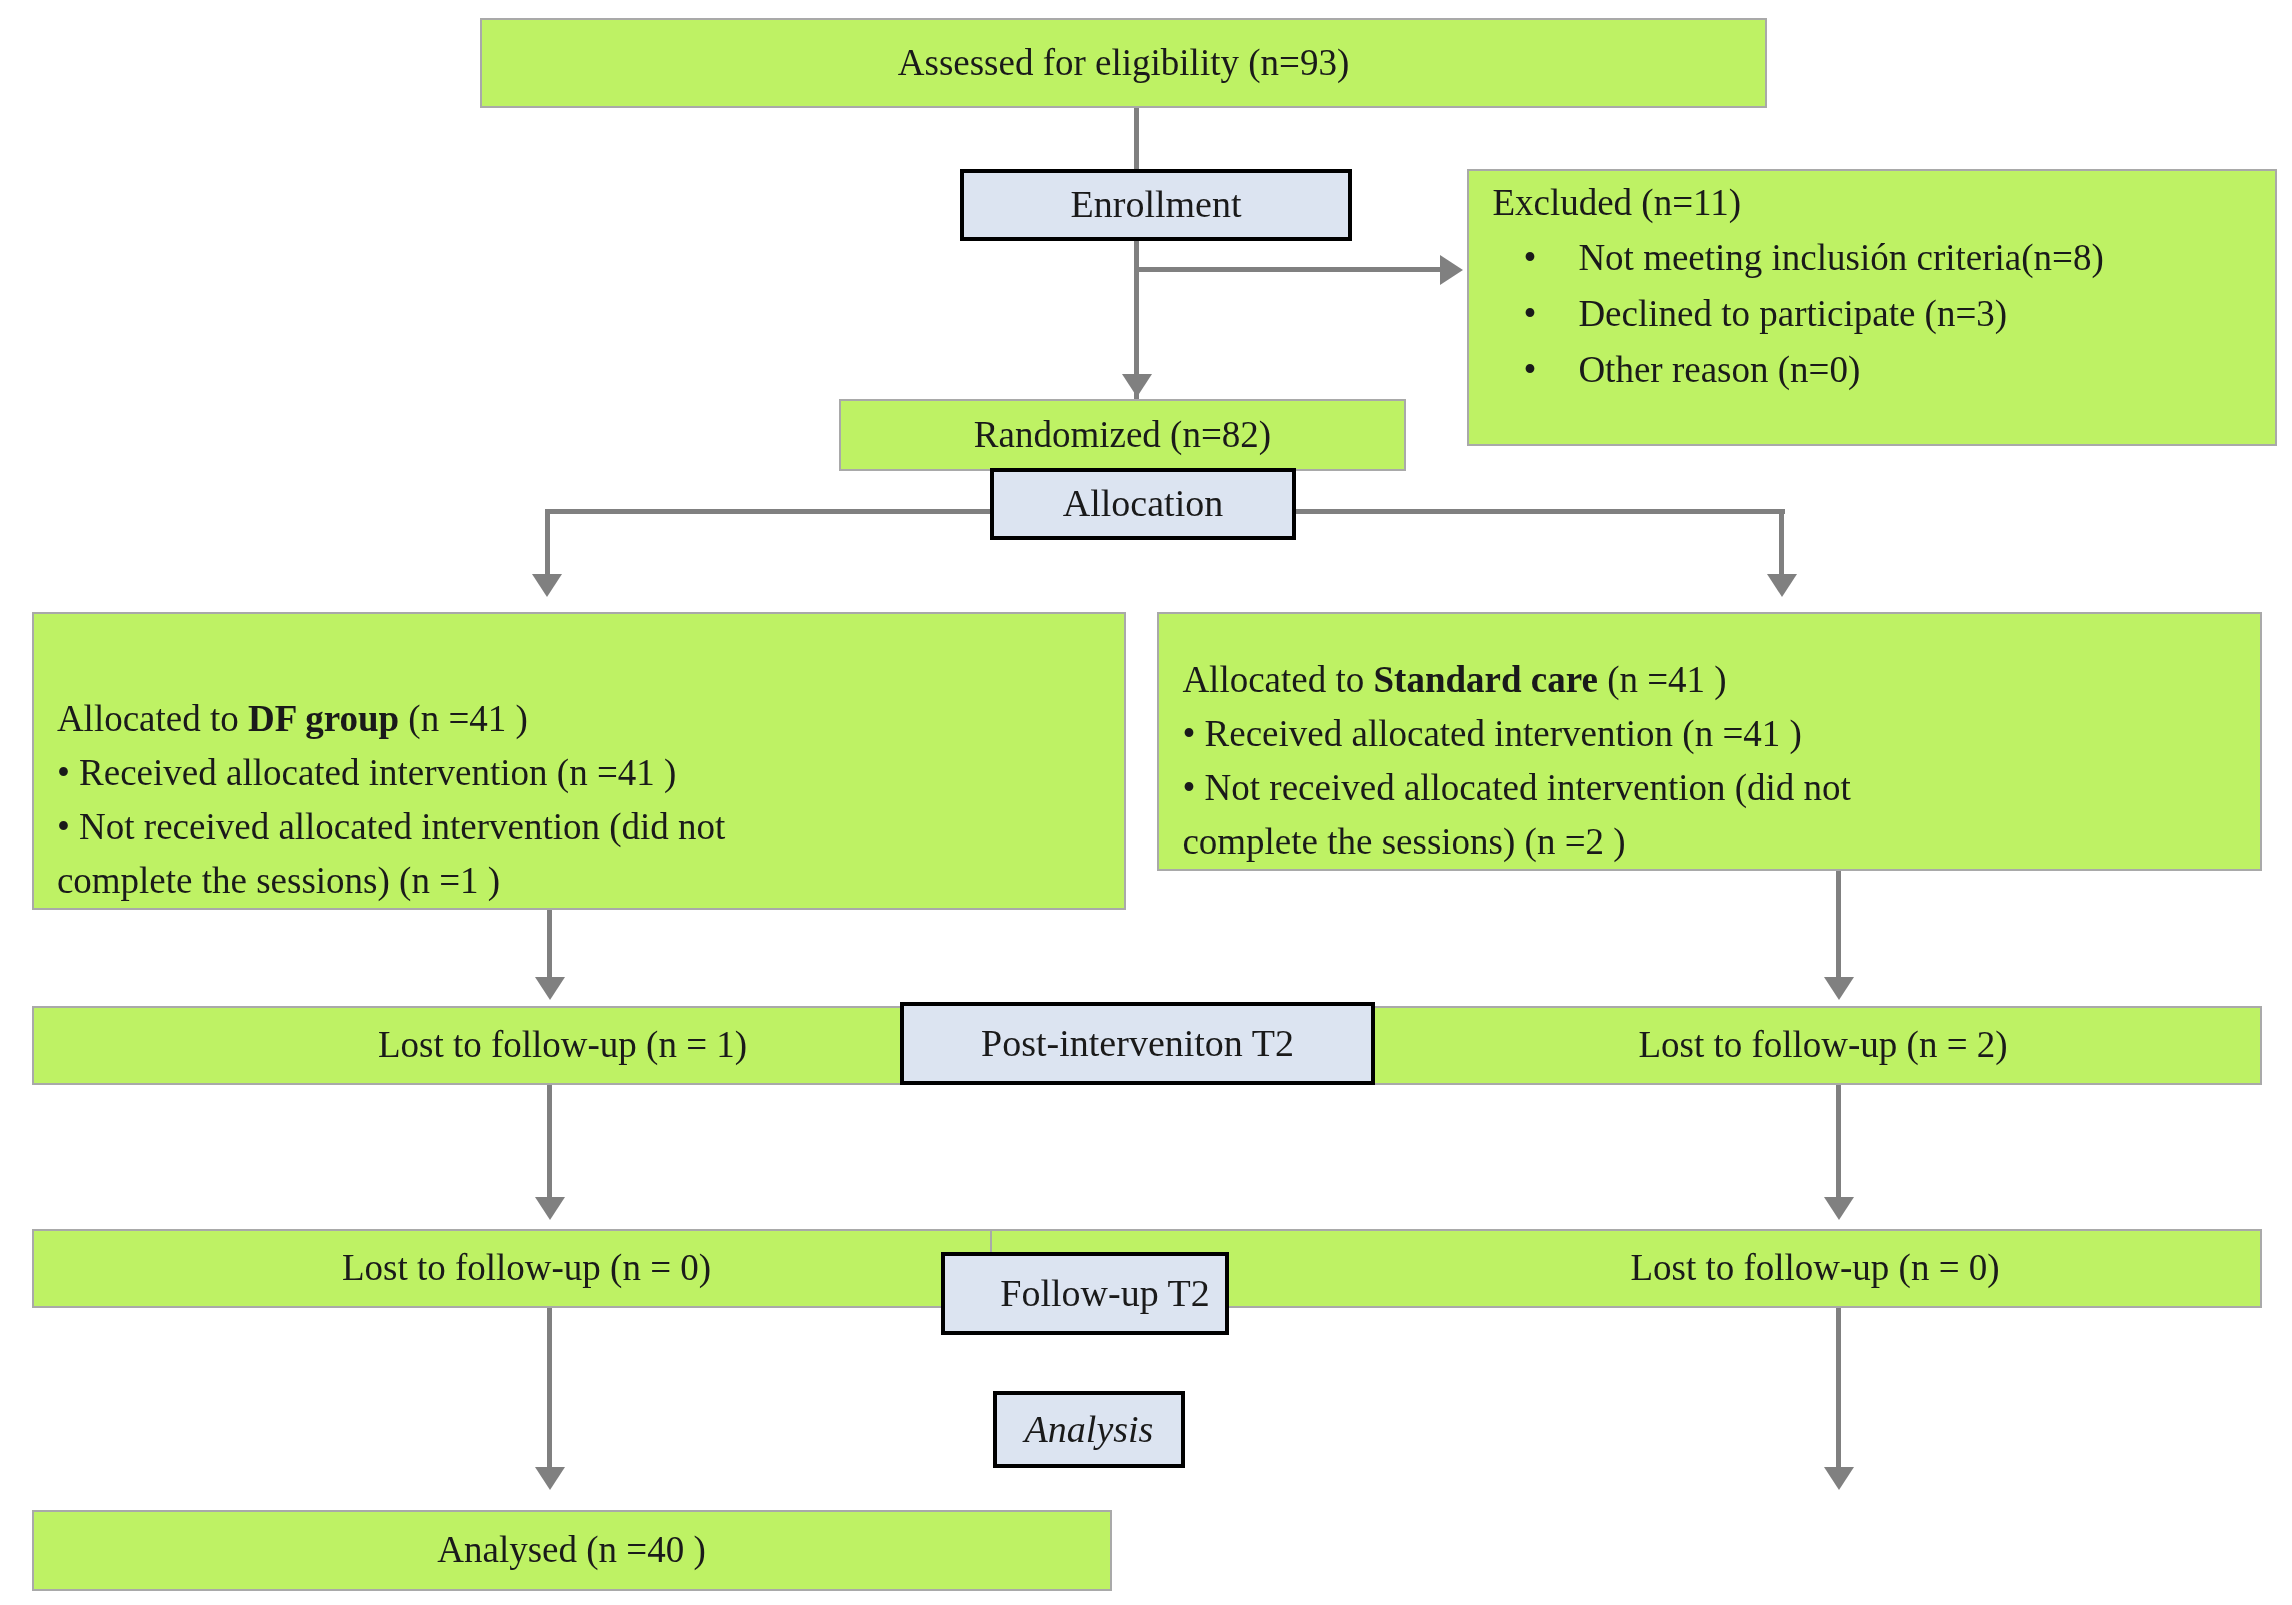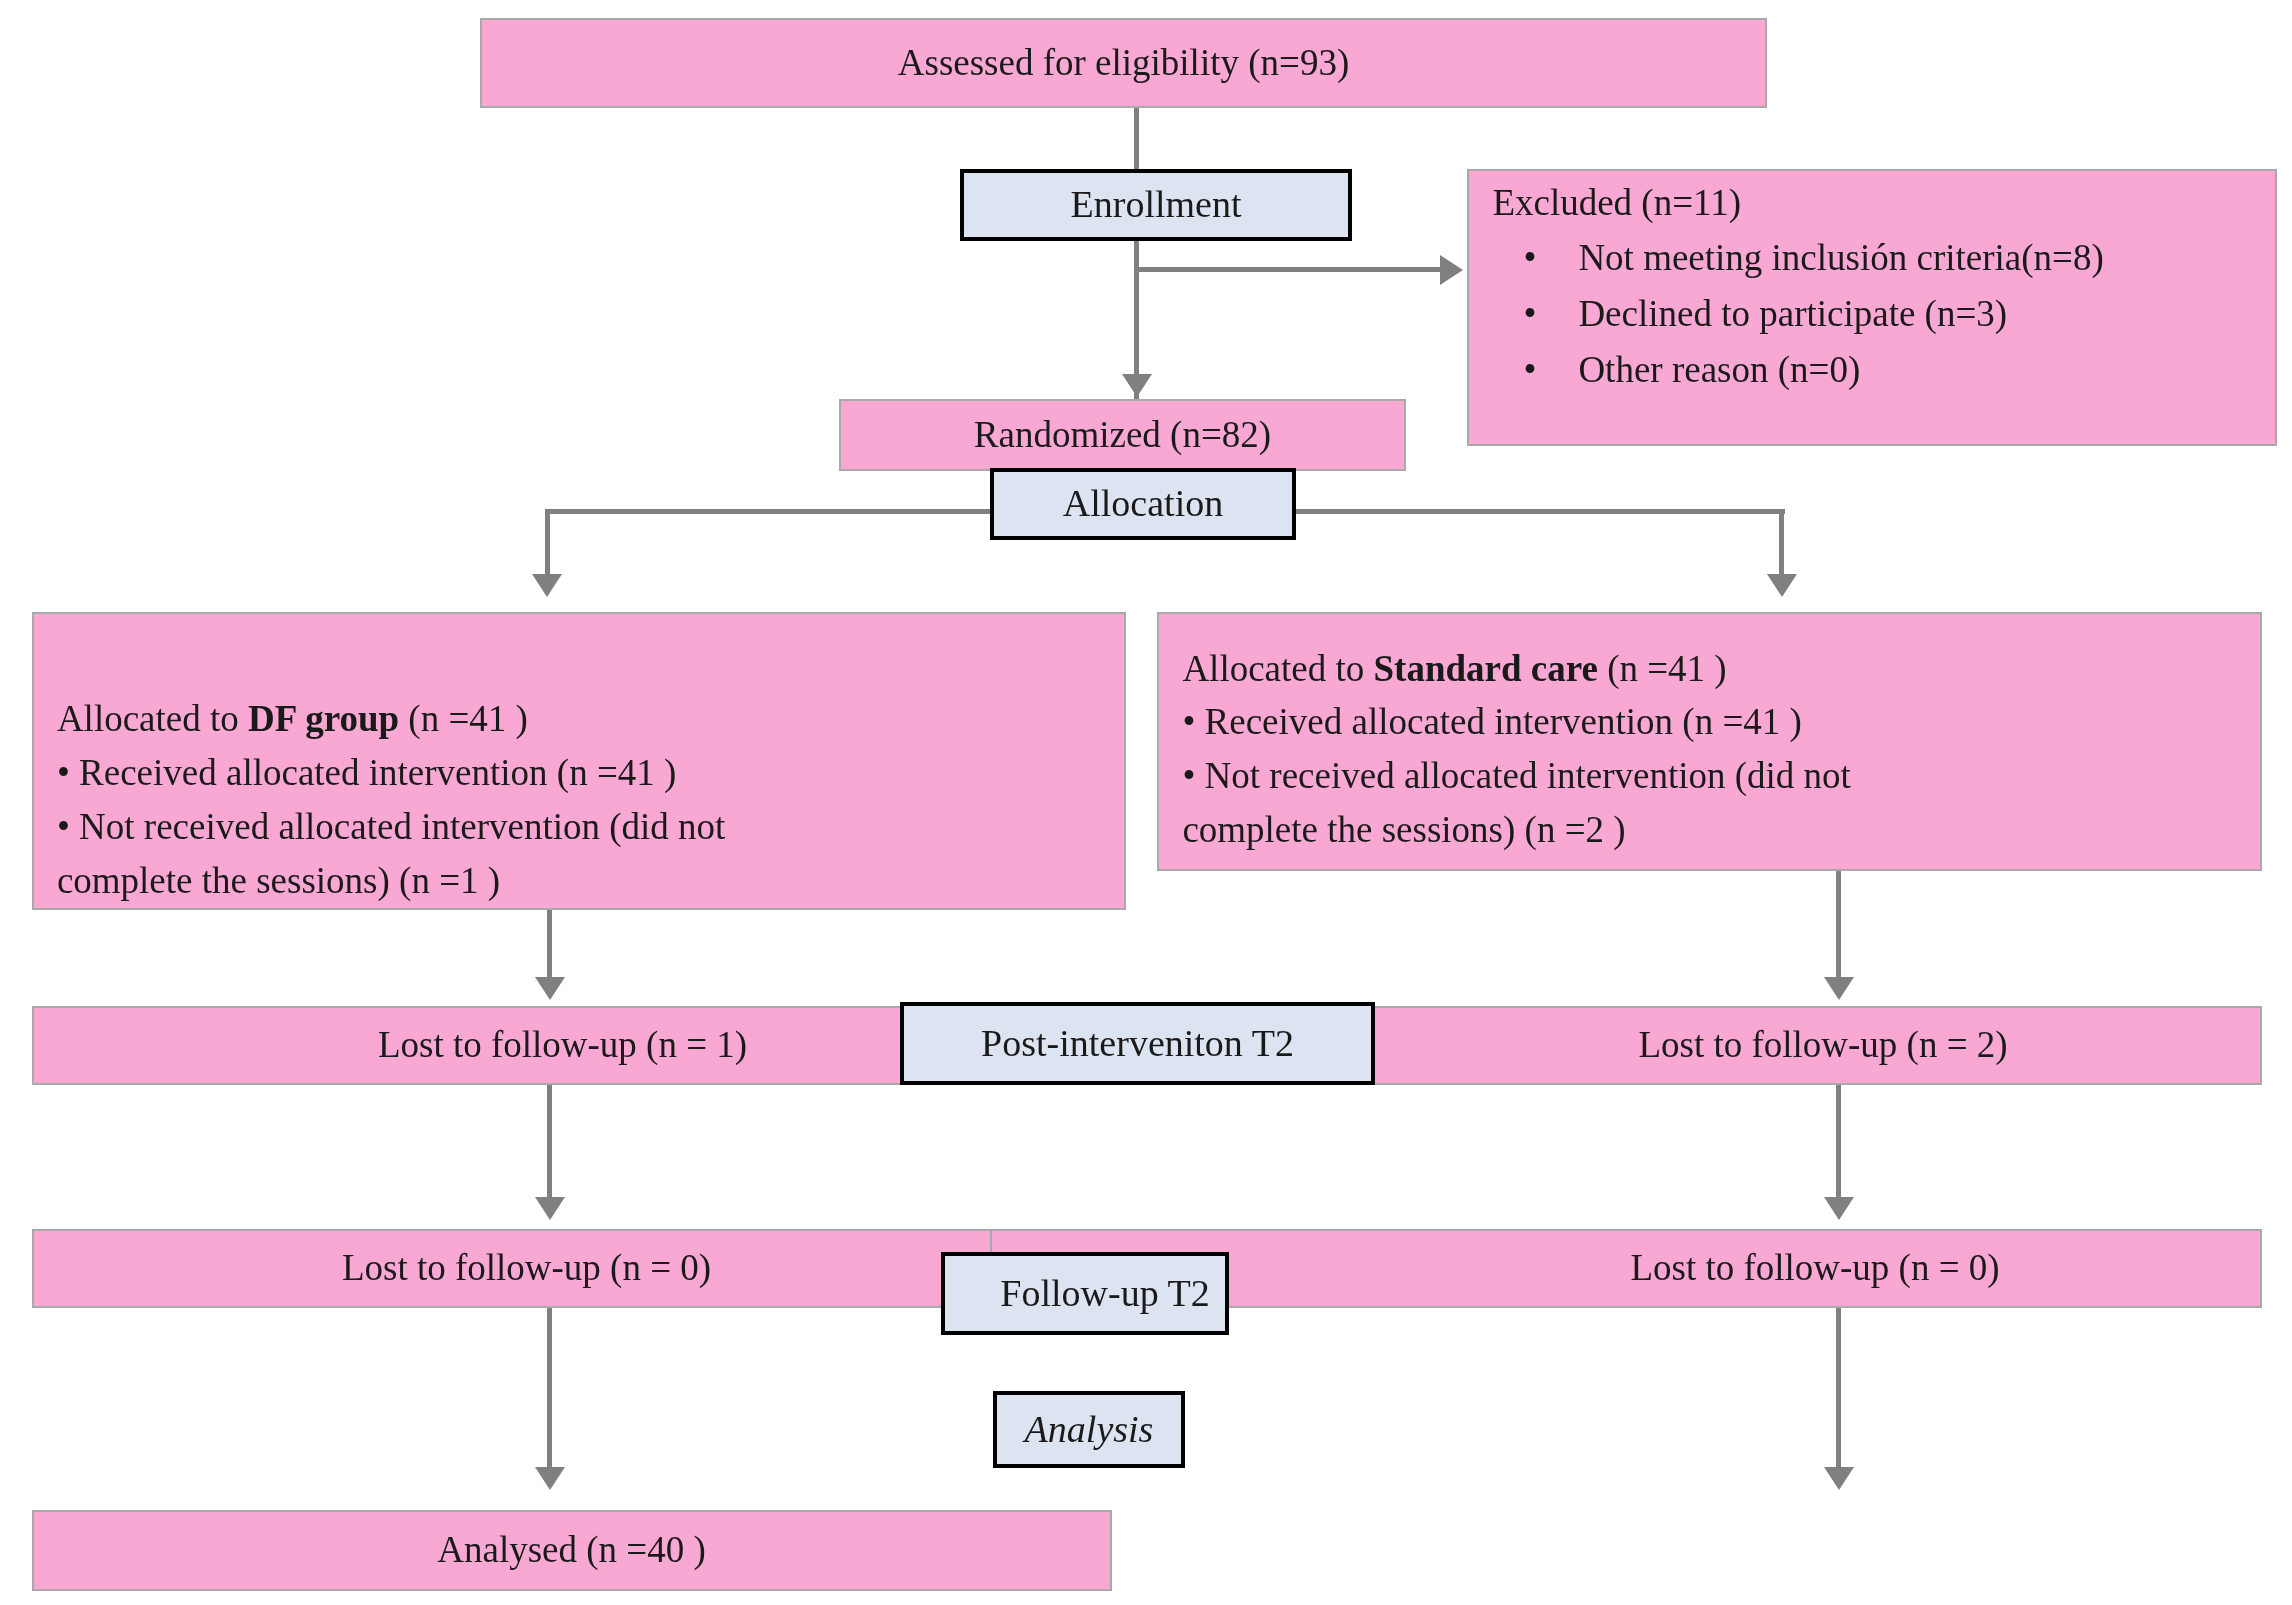--- a/index.html
+++ b/index.html
@@ -16,21 +16,21 @@
     width: 2293px;
     height: 1606px;
     background: #ffffff;
     overflow: hidden;
   }
 
   
   .box {
     position: absolute;
     box-sizing: border-box;
-    background: #f9a8d4;
+    background: #bef264;
     border: 2.7px solid #a9a9a9;
     display: flex;
     align-items: center;
     z-index: 2;
   }
   .box.center { justify-content: center; text-align: center; }
   .box.left   { justify-content: flex-start; text-align: left; }
 
   .stage {
     position: absolute;
@@ -174,21 +174,21 @@
     <div class="inbox-pad" style="padding-top:16px;">
       <div class="lead">
         <span>Allocated to </span><b>DF group</b><span> (n =41 )</span>
       </div>
       <div class="bul-line">• Received allocated intervention (n =41 )</div>
       <div class="bul-line">• Not received allocated intervention (did not</div>
       <div class="bul-line">complete the sessions) (n =1 )</div>
     </div>
   </div>
 
-  <div class="box left" style="left:1157px; top:612px; width:1105px; height:259px; align-items:center;">
+  <div class="box left" style="left:1157px; top:612px; width:1105px; height:259px; align-items:flex-end;">
     <div class="inbox-pad" style="padding-top:16px;">
       <div class="lead">
         <span>Allocated to </span><b>Standard care</b><span> (n =41 )</span>
       </div>
       <div class="bul-line">• Received allocated intervention (n =41 )</div>
       <div class="bul-line">• Not received allocated intervention (did not</div>
       <div class="bul-line">complete the sessions) (n =2 )</div>
     </div>
   </div>
 

